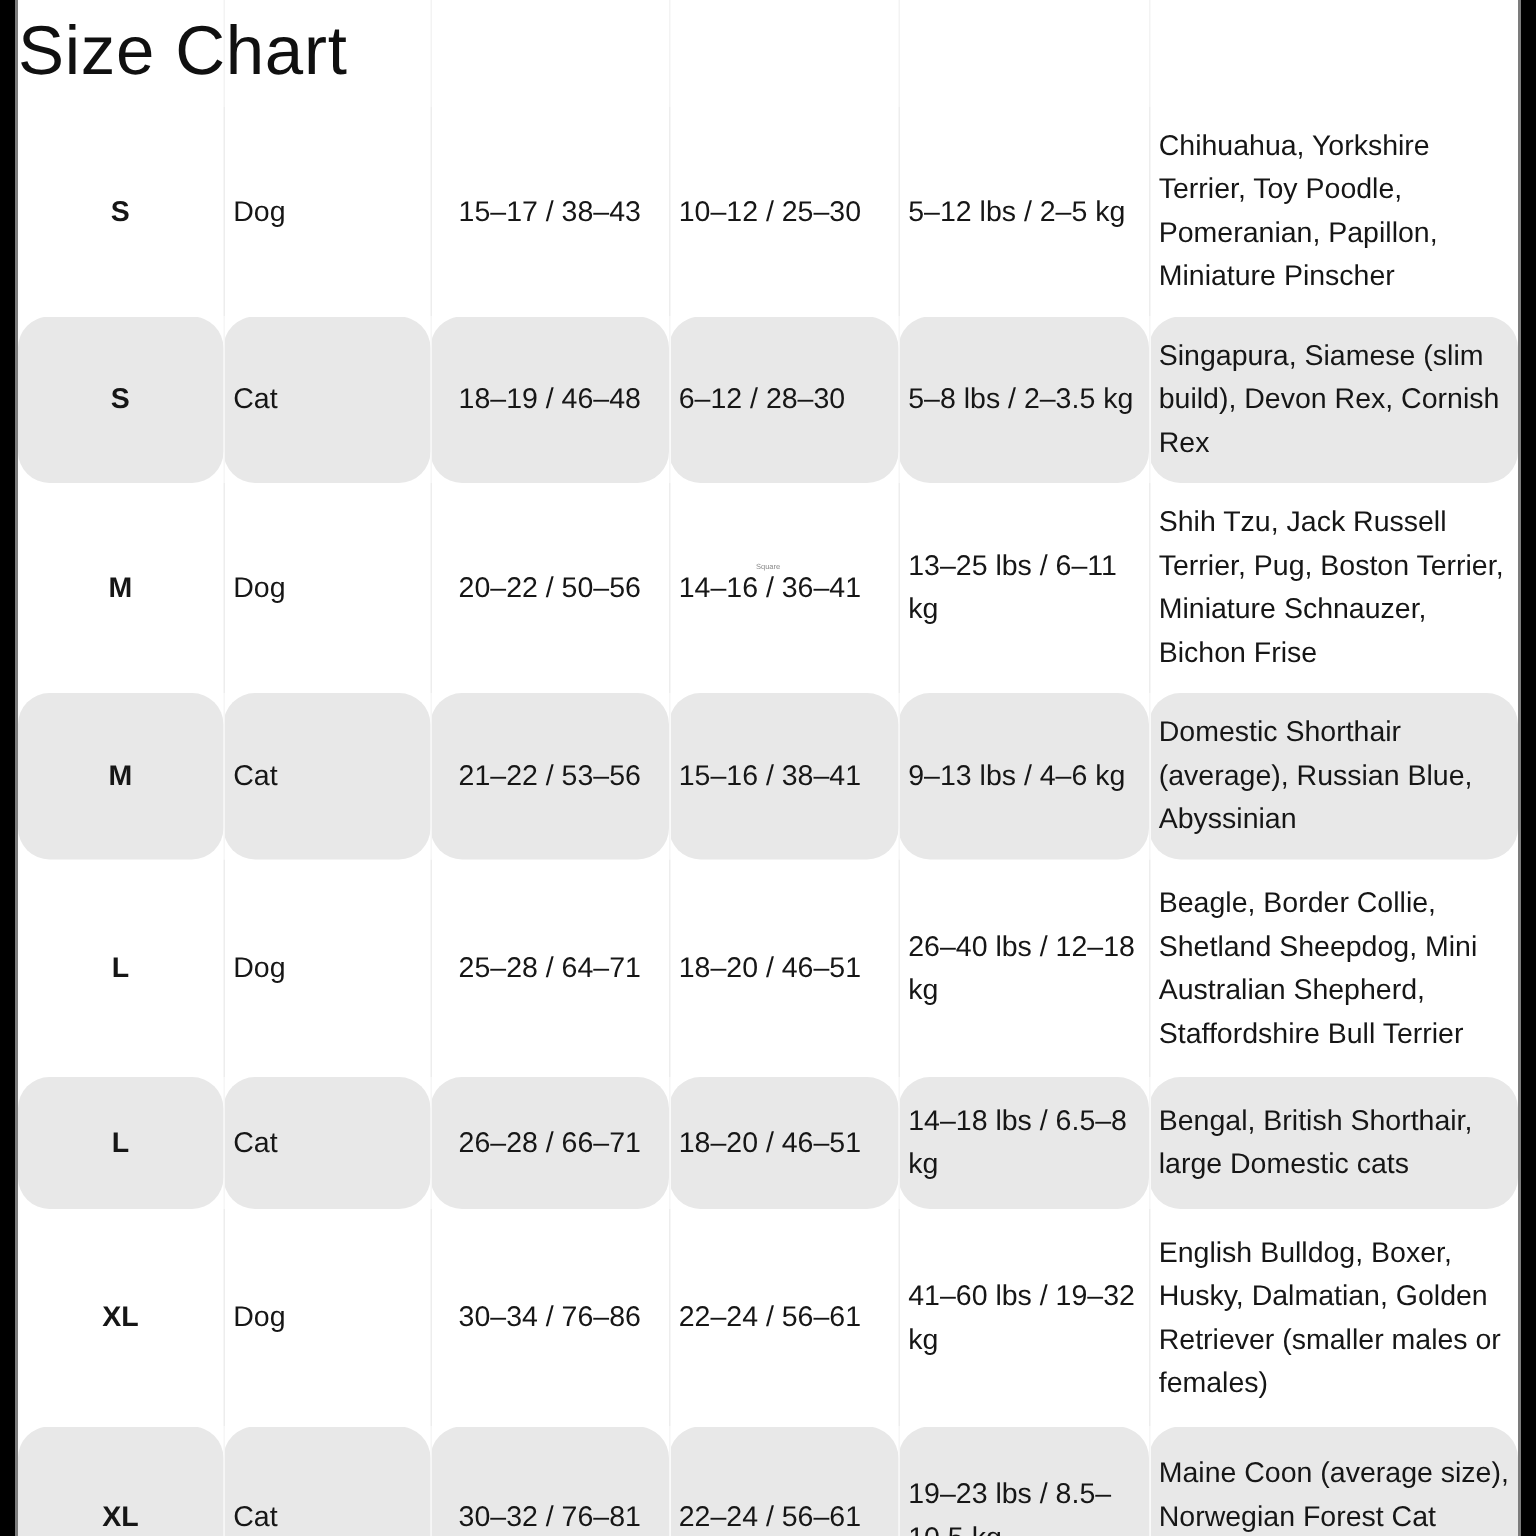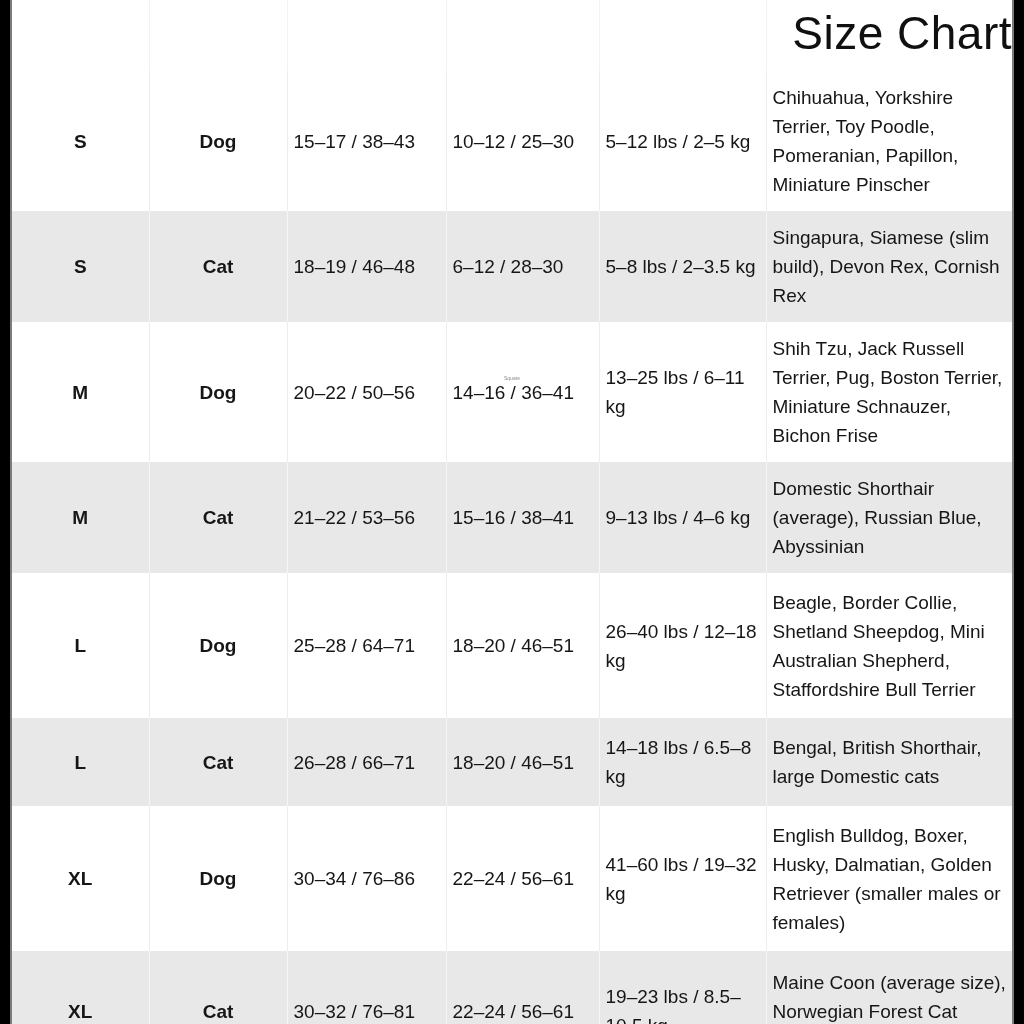--- a/index.html
+++ b/index.html
@@ -17,21 +17,21 @@
     background: #ffffff;
     border-left: 2px solid #7c7c7c;
     border-right: 2px solid #7c7c7c;
     overflow: hidden;
   }
   .page-title {
     position: absolute;
     top: 0; left: 0; right: 0;
     height: 78px;
     line-height: 66px;
-    text-align: right;
+    text-align: left;
     font-size: 46px;
     font-weight: 500;
     color: #101010;
     letter-spacing: 0.5px;
     pointer-events: none;
   }
   table.size-chart {
     width: 100%;
     border-collapse: collapse;
     table-layout: fixed;
@@ -71,24 +71,25 @@
     line-height: 29px;
     border-left: 1px solid #ededed;
     background: #ffffff;
     padding: 12px 6px;
     overflow: hidden;
   }
   tbody.rows td:first-child { border-left: none; }
   tbody.rows tr.stripe td {
     background: #e8e8e8;
     border-left-color: #f6f6f6;
+    border-radius: 21px;
   }
   td.c-size   { font-weight: bold; text-align: center; font-size: 20px; }
-  td.c-species{ text-align: center; font-weight: bold; }
-  td.c-chest  { padding: 0 3px; }
+  td.c-species{ text-align: left; }
+  td.c-chest  { text-align: center; padding: 0 3px; }
   td.c-back   { text-align: left; padding: 0 3px; }
   td.c-weight { text-align: left; padding: 0 4px 0 5px; }
   td.c-breeds { text-align: left; padding: 0 2px 0 8px; }
 
   .watermark {
     position: absolute;
     left: 492px;
     top: 375px;
     font-size: 5px;
     color: #8a8a8a;

